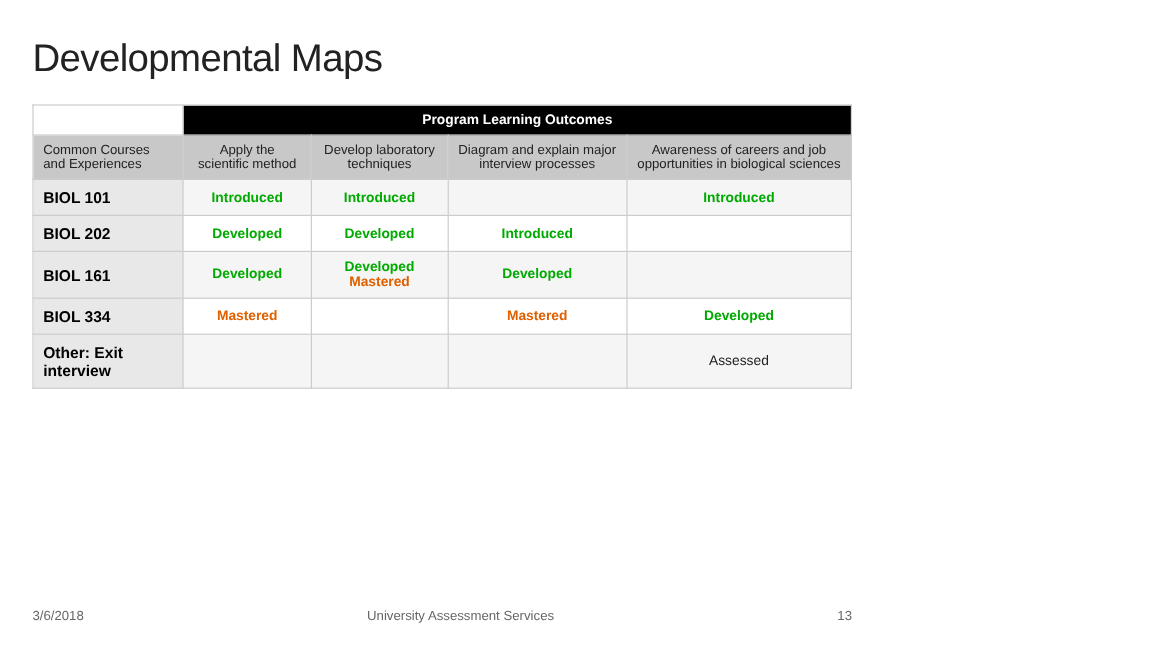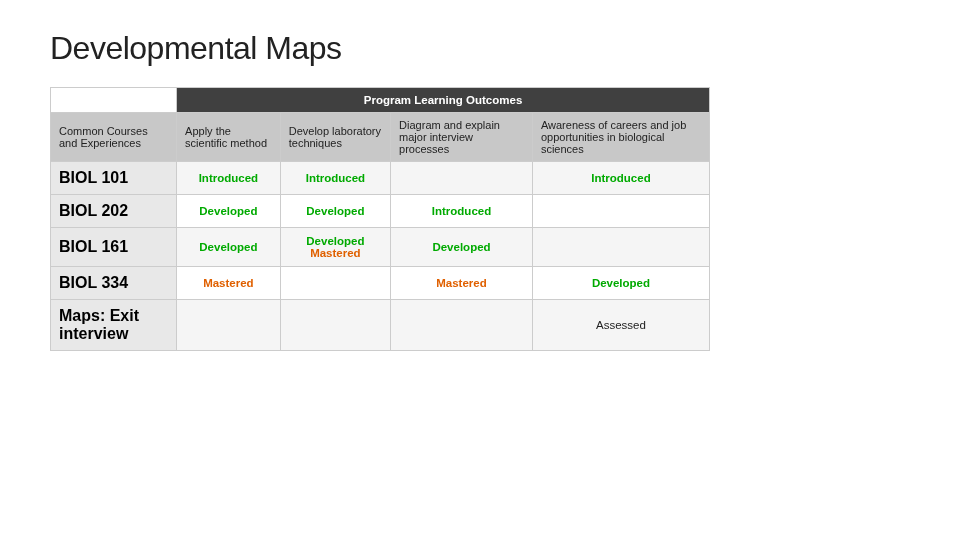--- a/index.html
+++ b/index.html
@@ -8,21 +8,21 @@
       background: #fff;
       width: 960px;
       height: 540px;
       overflow: hidden;
       position: relative;
     }
 
     .page {
       width: 760px;
       height: 540px;
-      padding: 30px 50px 20px 50px;
+      padding: 30px 50px 20px 27px;
       display: flex;
       flex-direction: column;
     }
 
     .title {
       font-size: 32px;
       font-weight: 300;
       color: #222;
       margin-bottom: 20px;
       letter-spacing: -0.5px;
@@ -35,57 +35,58 @@
     }
 
     table {
       border-collapse: collapse;
       width: 100%;
       font-size: 11.5px;
     }
 
     
     .plo-header td {
-      background-color: #404040;
+      background-color: #000000;
       color: #fff;
       text-align: center;
       font-weight: bold;
       padding: 6px 8px;
       border: 1px solid #ccc;
     }
     .plo-header td:first-child {
       background-color: #fff;
       border: 1px solid #ccc;
     }
 
     
     .sub-header td {
       background-color: #c8c8c8;
       color: #222;
+      text-align: center;
       font-size: 11px;
       padding: 6px 8px;
       border: 1px solid #ccc;
       vertical-align: middle;
     }
     .sub-header td:first-child {
       text-align: left;
       font-size: 11px;
     }
 
     
     .data-row td {
       border: 1px solid #ccc;
       padding: 7px 8px;
       text-align: center;
       vertical-align: middle;
     }
     .data-row td:first-child {
       text-align: left;
       font-weight: bold;
-      font-size: 16px;
+      font-size: 13px;
       background-color: #e8e8e8;
     }
     .data-row:nth-child(odd) td:not(:first-child) {
       background-color: #f5f5f5;
     }
     .data-row:nth-child(even) td:not(:first-child) {
       background-color: #fff;
     }
 
     .introduced { color: #00aa00; font-weight: 700; }
@@ -152,23 +153,28 @@
         <td></td>
       </tr>
       <tr class="data-row">
         <td>BIOL 334</td>
         <td><span class="mastered">Mastered</span></td>
         <td></td>
         <td><span class="mastered">Mastered</span></td>
         <td><span class="developed">Developed</span></td>
       </tr>
       <tr class="data-row">
-        <td>Maps: Exit interview</td>
+        <td>Other: Exit interview</td>
         <td></td>
         <td></td>
         <td></td>
         <td><span class="assessed">Assessed</span></td>
       </tr>
     </tbody>
       </table>
   </div>
 
+  <div class="footer">
+    <span>3/6/2018</span>
+    <span>University Assessment Services</span>
+    <span>13</span>
+  </div>
 </div>
 
 </body></html>

